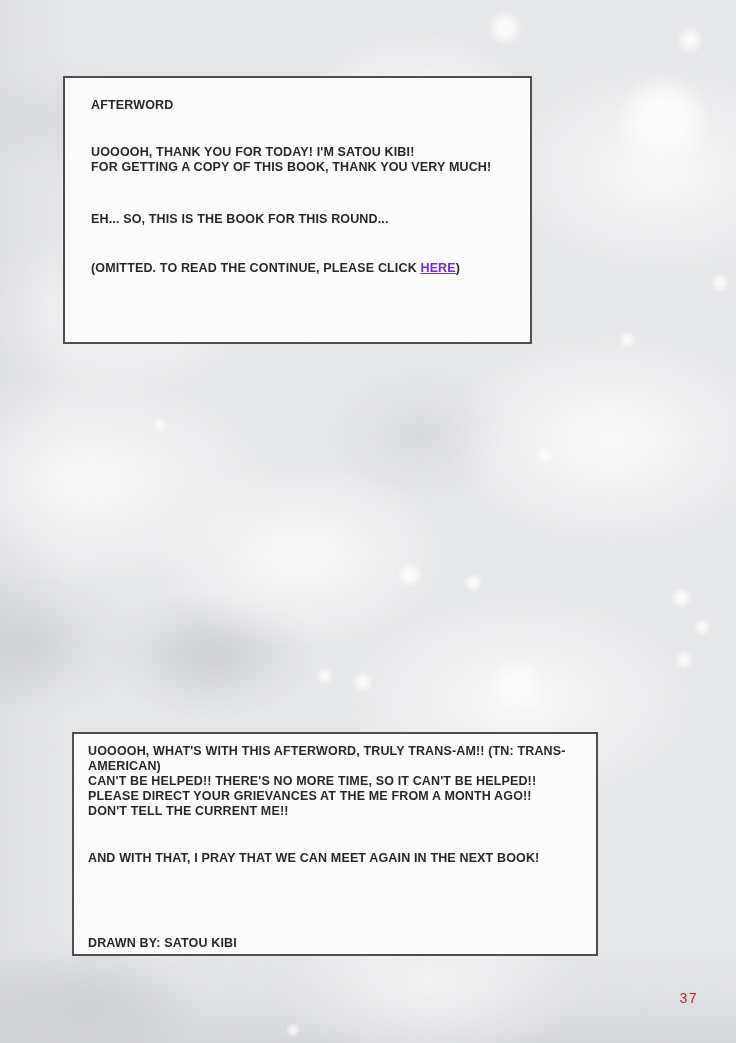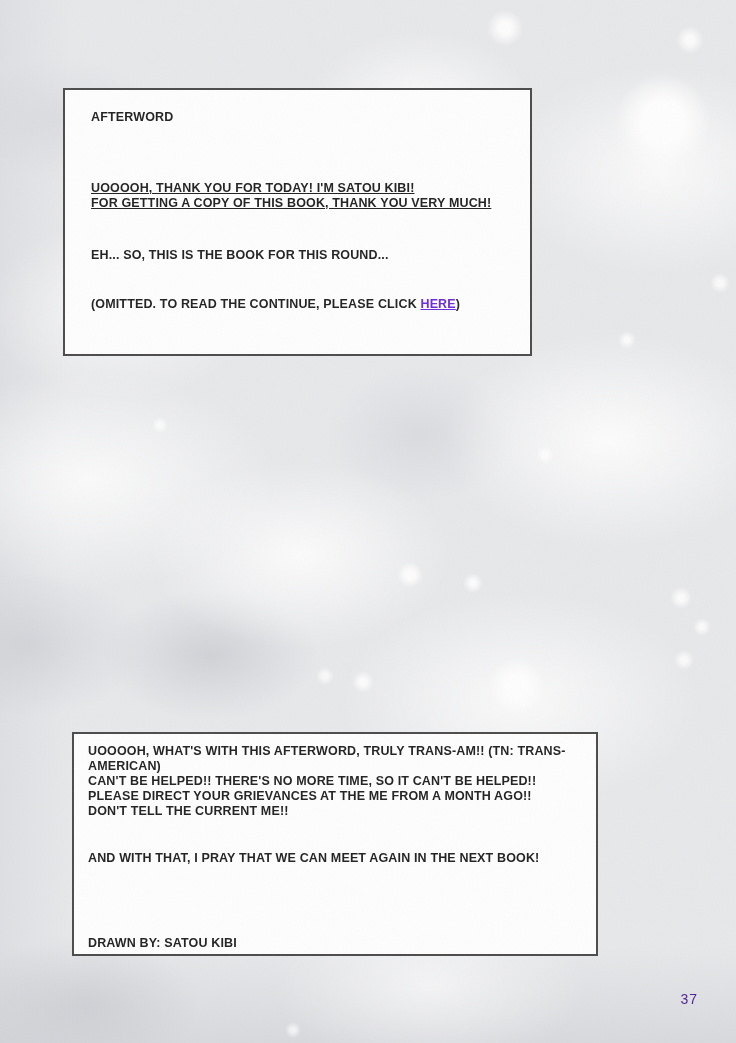--- a/index.html
+++ b/index.html
@@ -44,32 +44,32 @@
       radial-gradient(ellipse 140px 85px  at 60px 120px,  rgba(204,206,212,.4),  rgba(204,206,212,0) 72%),
       linear-gradient(0deg,  rgba(201,203,208,.5) 0px, rgba(201,203,208,0) 95px),
       linear-gradient(90deg, rgba(205,207,212,.35) 0px, rgba(205,207,212,0) 70px);
   }
   .panel {
     position:absolute; box-sizing:border-box;
     background:#ffffff; border:2px solid #4a4a4a;
     color:#1f1f1f; font-weight:bold; font-size:12.5px;
     line-height:15px; letter-spacing:0.15px;
   }
-  .panel-top { left:63px; top:88px; width:469px; height:268px; padding:20px 16px 0 26px; }
+  .panel-top { left:63px; top:76px; width:469px; height:268px; padding:20px 16px 0 26px; }
   .panel-bottom { left:72px; top:732px; width:526px; height:224px; padding:10px 12px 0 14px; }
   .panel-top .title { margin:0; }
-  .panel-top .p1 { margin-top:56px;text-decoration:underline; }
+  .panel-top .p1 { margin-top:32px; }
   .panel-top .p2 { margin-top:37px; }
   .panel-top .p3 { margin-top:34px; }
   .panel-bottom .closing { margin-top:32px; }
   .panel-bottom .credit { margin-top:70px; }
   .link { color:#6d28d9; text-decoration:underline; cursor:pointer; }
   .page-num {
     position:absolute; right:38px; bottom:36px;
-    color:#4c1d95; font-size:14px; letter-spacing:1px; font-weight:normal;
+    color:#b91c1c; font-size:14px; letter-spacing:1px; font-weight:normal;font-family:Liberation Mono, monospace;
   }
   .grain { position:absolute; inset:0; pointer-events:none; opacity:.6; }
 </style>
 </head>
 <body>
 
 <div class="bokeh"></div>
 
 <section class="panel panel-top">
   <div class="title">AFTERWORD</div>

